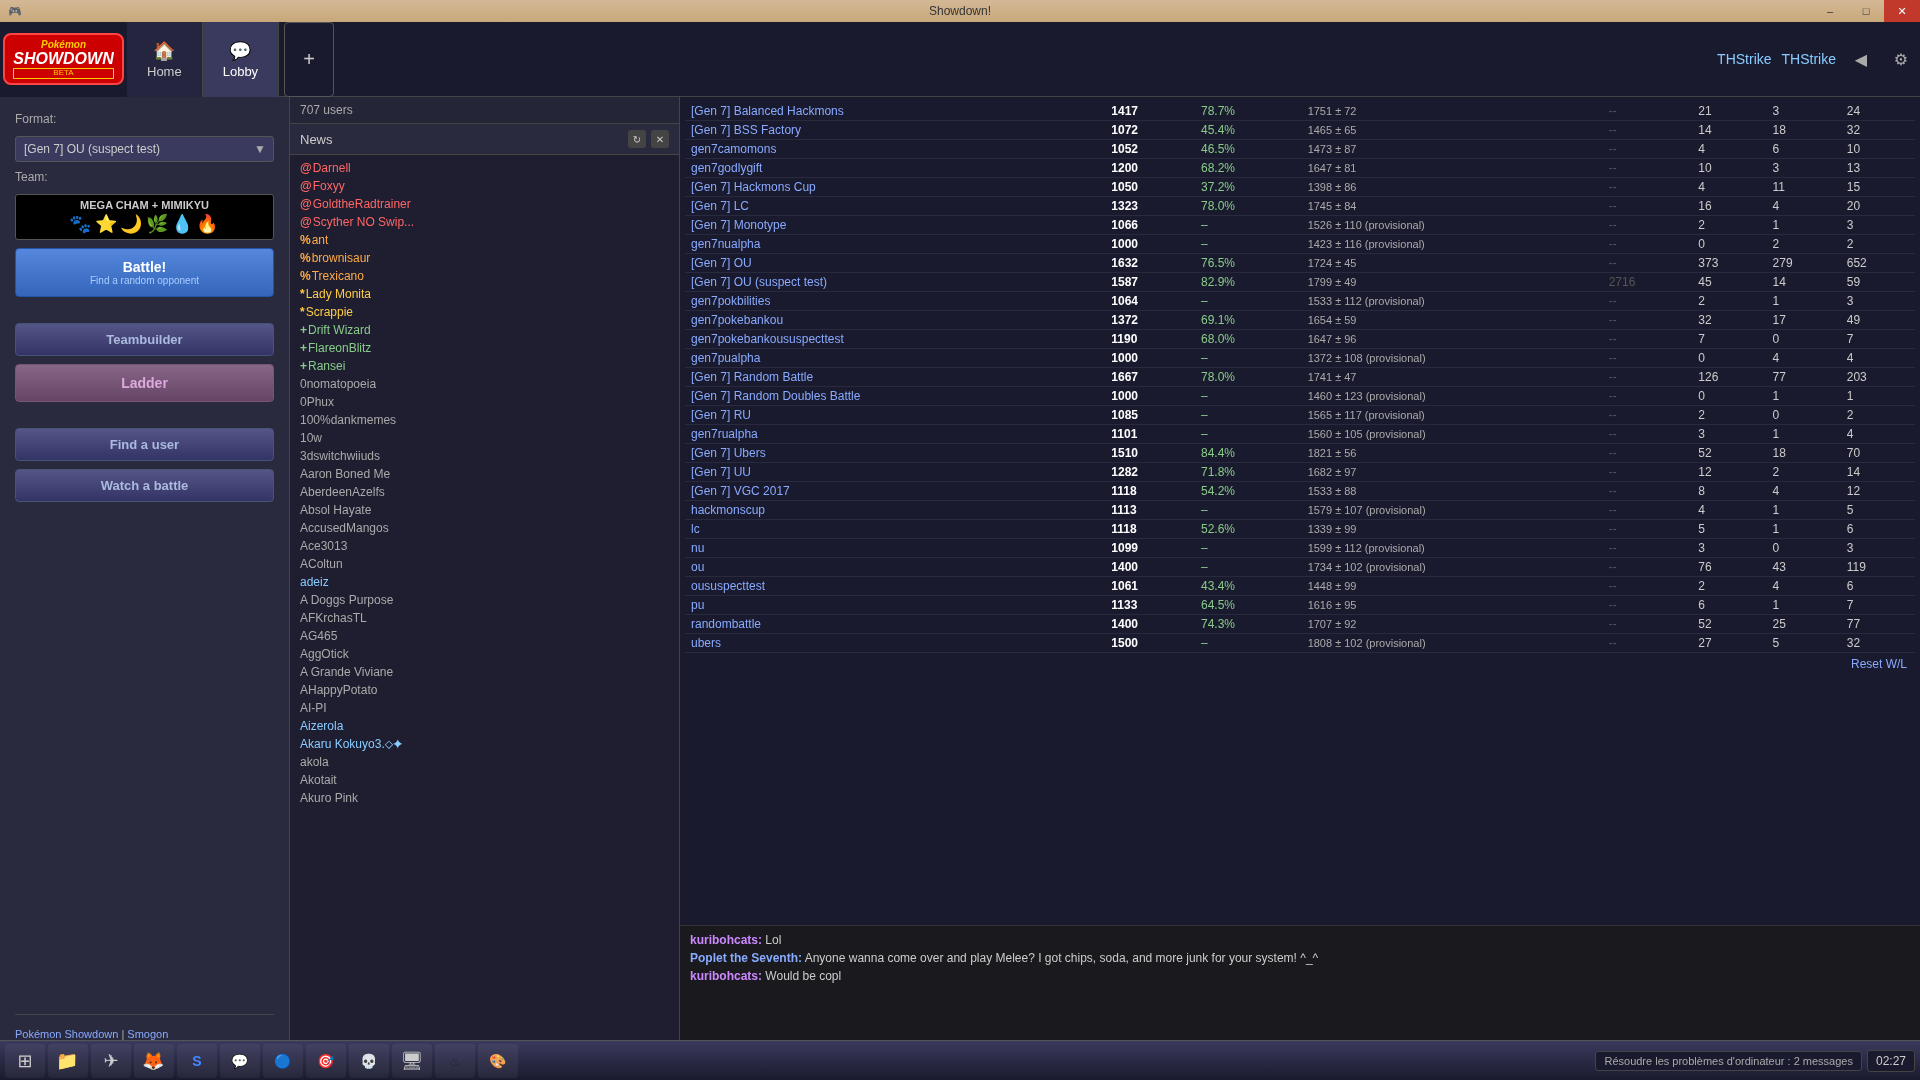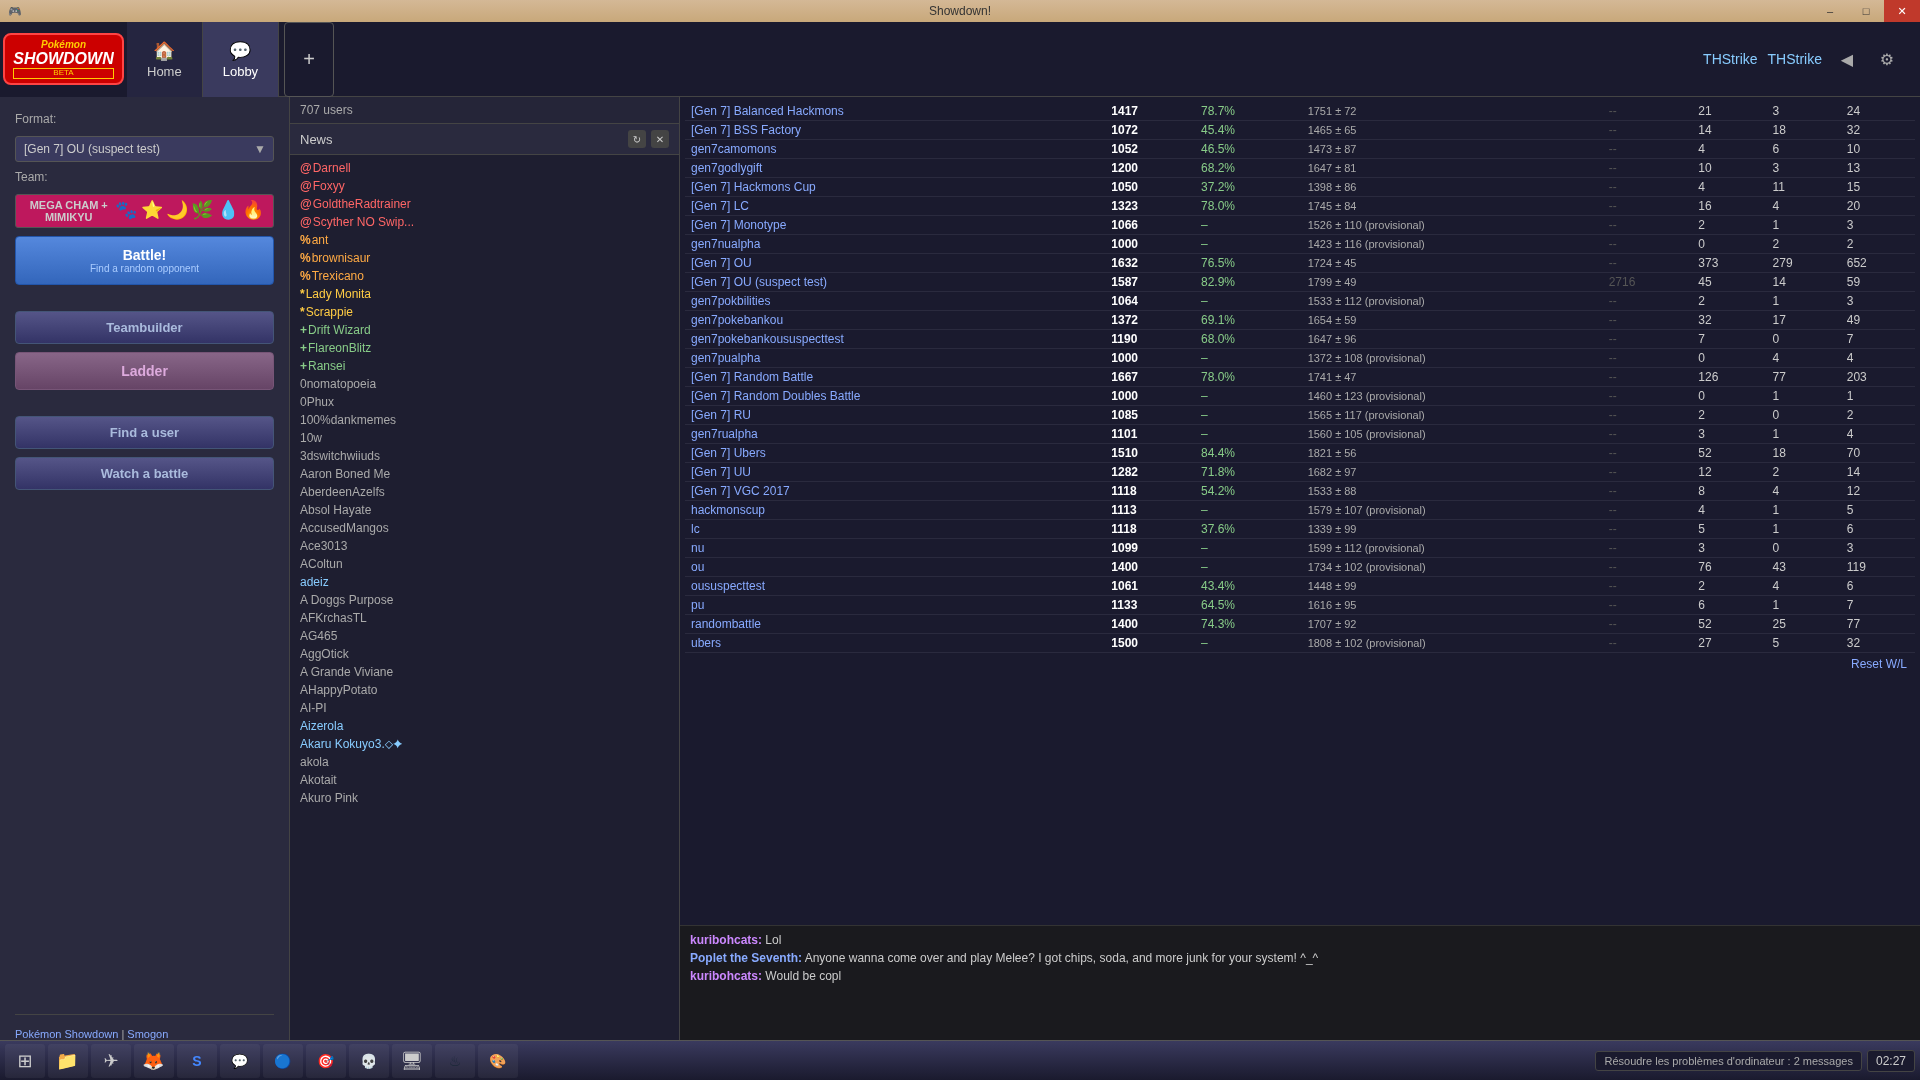--- a/index.html
+++ b/index.html
@@ -134,21 +134,21 @@
       color: #ccc;
       font-size: 20px;
       background: #1a1a2e;
       border: 1px solid #555;
       border-radius: 4px;
       margin-left: 5px;
     }
 
     .nav-right {
       position: absolute;
-      right: 18px;
+      right: 4px;
       display: flex;
       align-items: center;
       gap: 10px;
       color: #88ccff;
       font-size: 14px;
     }
     .nav-right .nav-icon-btn {
       width: 30px;
       height: 30px;
       display: flex;
@@ -203,26 +203,26 @@
     .select-arrow {
       position: absolute;
       right: 8px;
       top: 50%;
       transform: translateY(-50%);
       color: #aaa;
       pointer-events: none;
     }
 
     .team-display {
-      background: #be185d;
+      background: #000000;
       border: 1px solid #555;
       border-radius: 3px;
       padding: 4px 8px;
       display: flex;
-      flex-direction: row;
+      flex-direction: column;
       gap: 2px;
     }
     .team-name {
       color: #ccc;
       font-size: 11px;
       font-weight: bold;
       text-align: center;
     }
     .team-sprites {
       display: flex;
@@ -856,21 +856,21 @@
     <td class="pct">–</td>
     <td class="elo">1579 ± 107 (provisional)</td>
     <td class="dash">--</td>
     <td class="count">4</td>
     <td class="count">1</td>
     <td class="count">5</td>
   </tr>
               <tr>
     <td class="format-name">lc</td>
     <td class="rating">1118</td>
-    <td class="pct">37.6%</td>
+    <td class="pct">52.6%</td>
     <td class="elo">1339 ± 99</td>
     <td class="dash">--</td>
     <td class="count">5</td>
     <td class="count">1</td>
     <td class="count">6</td>
   </tr>
               <tr>
     <td class="format-name">nu</td>
     <td class="rating">1099</td>
     <td class="pct">–</td>

